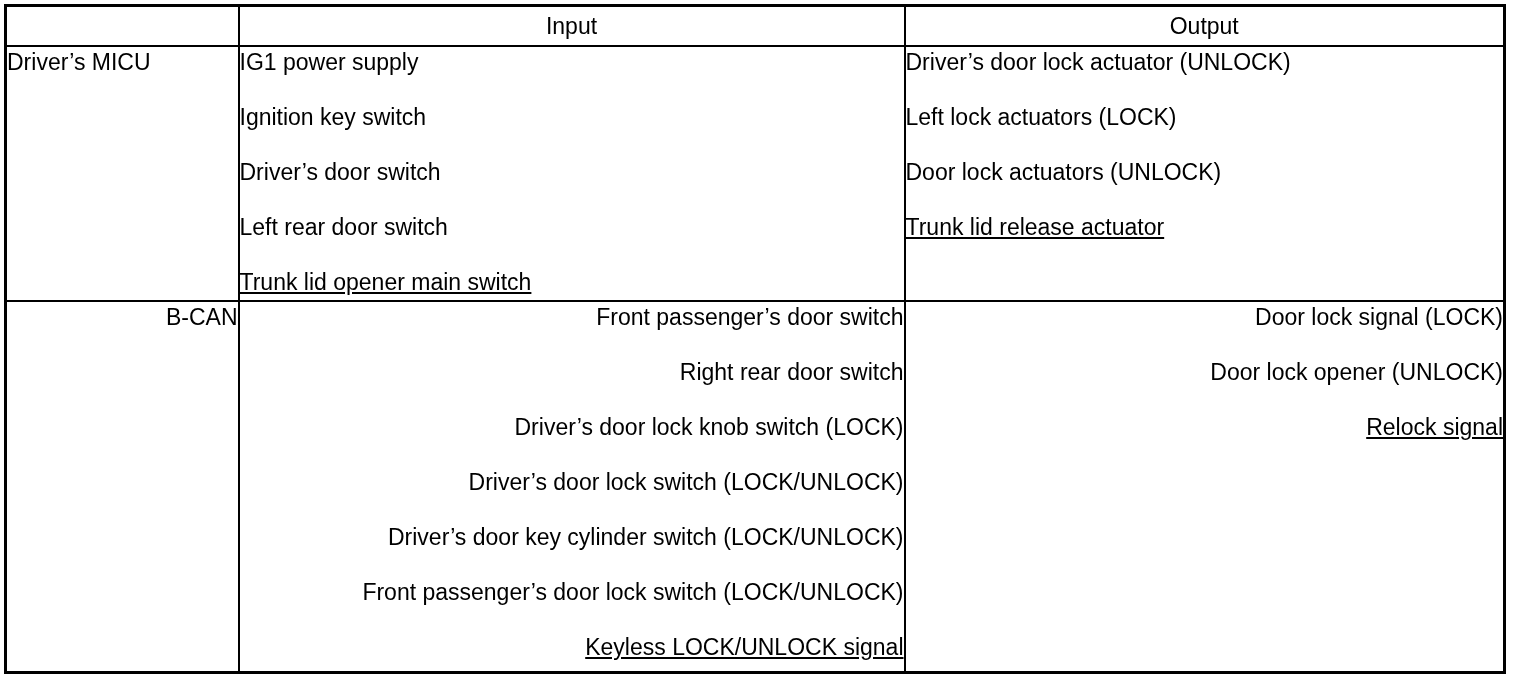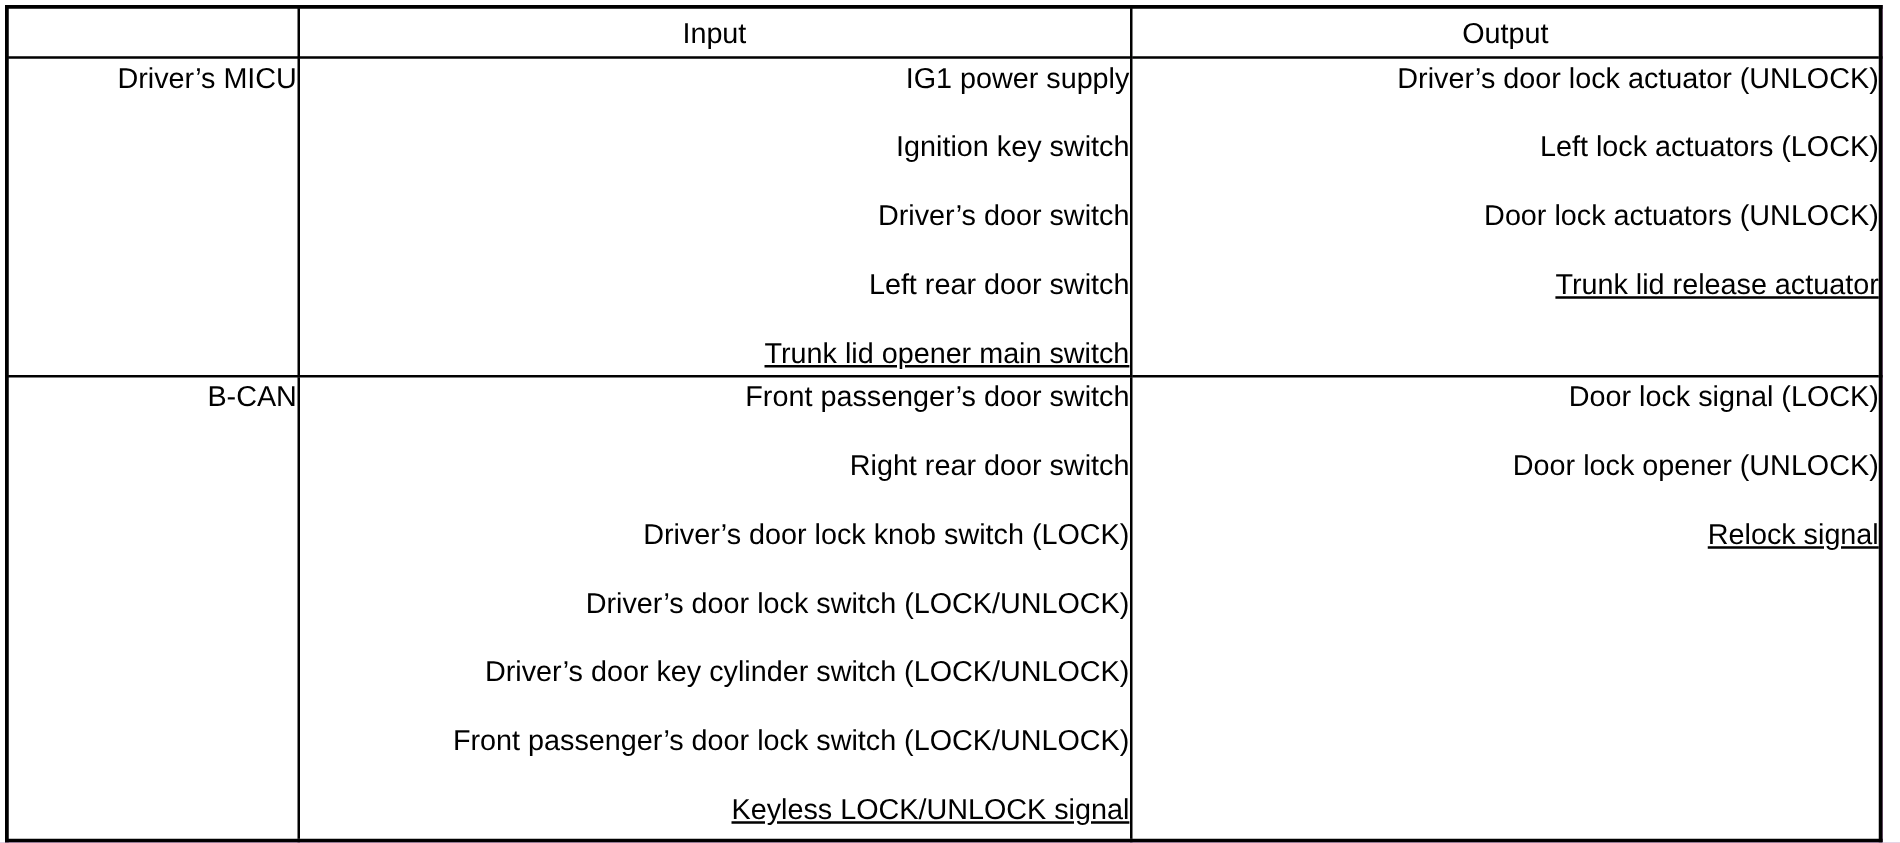--- a/index.html
+++ b/index.html
@@ -25,21 +25,21 @@
   
   .signal-table {
     position: absolute;
     left: 4px;
     top: 4px;
     width: 1502px;
     height: 662px;
     border-collapse: collapse;
     table-layout: fixed;
     border: 3px solid #000000;
-    background: #701a75;
+    background: #737373;
   }
 
   .signal-table col.col-module { width: 233px; }
   .signal-table col.col-input  { width: 666px; }
   .signal-table col.col-output { width: 600px; }
 
   .signal-table td,
   .signal-table th {
     border: 2px solid #000000;
     padding: 0;
@@ -84,21 +84,21 @@
     height: 55px;
     white-space: nowrap;
     letter-spacing: 0px;
   }
   .item-list li:last-child {
     height: auto;
     text-decoration: underline;
   }
 
   
-  tr.row-micu  td { height: 253px; text-align: right; }
+  tr.row-micu  td { height: 253px; }
   tr.row-bcan  td { height: 369px; text-align: right; }
 </style>
 </head>
 <body>
 
 <div class="page">
 
   <table class="signal-table">
     <colgroup>
       <col class="col-module">

